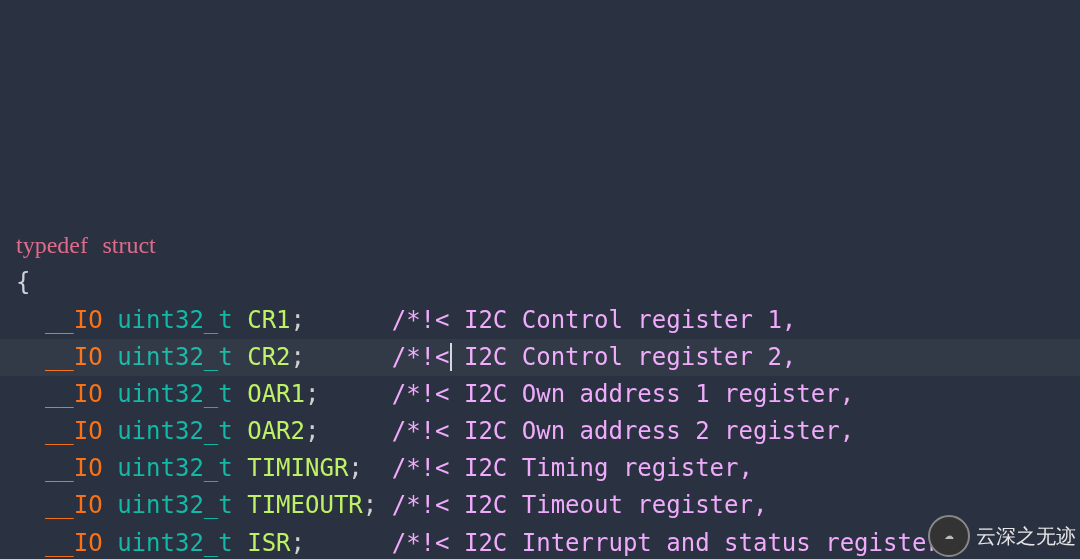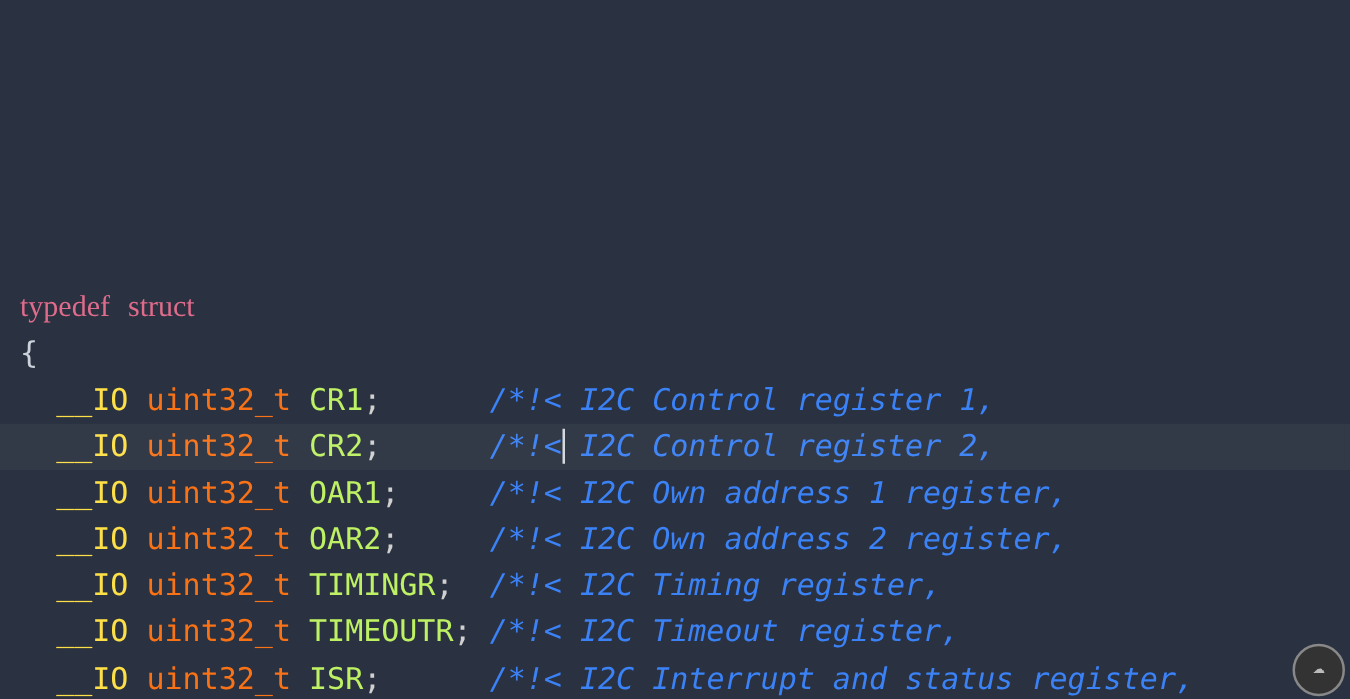--- a/index.html
+++ b/index.html
@@ -17,26 +17,26 @@
     position: relative;
     padding: 4px 16px;
     white-space: pre;
     color: #d4d8df;
   }
   .line {
     display: block;
     height: 37.2px;
   }
   .kw     { color: #e06c8c; font-family: Liberation Serif, serif; }
-  .type   { color: #f97316; margin-top: 28px; }
-  .io     { color: #fde047; margin-top: 35px; }
+  .type   { color: #14b8a6; margin-top: 28px; }
+  .io     { color: #f97316; margin-top: 35px; }
   .ident  { color: #bef264; }
   .punct  { color: #d0d0d0; }
   .brace  { color: #cdd3dc; }
-  .comment{ color: #3b82f6; font-style: italic; }
+  .comment{ color: #f0abfc; }
 
   .hl-line {
     position: absolute;
     left: 0;
     right: 0;
     height: 37.2px;
     background: rgba(255,255,255,0.04);
     pointer-events: none;
   }
   .cursor {
@@ -80,13 +80,14 @@
   <div class="cursor" id="cursor" style="top: 342.8px; left: 450px;"></div>
 
   <span class="line"><span class="kw">typedef</span> <span class="kw">struct</span></span><span class="line"><span class="brace">{</span></span><span id="members"><span class="line">  <span class="io">__IO</span> <span class="type">uint32_t</span> <span class="ident">CR1</span><span class="punct">;</span>      <span class="comment">/*!&lt; I2C Control register 1,</span></span><span class="line">  <span class="io">__IO</span> <span class="type">uint32_t</span> <span class="ident">CR2</span><span class="punct">;</span>      <span class="comment">/*!&lt; I2C Control register 2,</span></span><span class="line">  <span class="io">__IO</span> <span class="type">uint32_t</span> <span class="ident">OAR1</span><span class="punct">;</span>     <span class="comment">/*!&lt; I2C Own address 1 register,</span></span><span class="line">  <span class="io">__IO</span> <span class="type">uint32_t</span> <span class="ident">OAR2</span><span class="punct">;</span>     <span class="comment">/*!&lt; I2C Own address 2 register,</span></span><span class="line">  <span class="io">__IO</span> <span class="type">uint32_t</span> <span class="ident">TIMINGR</span><span class="punct">;</span>  <span class="comment">/*!&lt; I2C Timing register,</span></span><span class="line">  <span class="io">__IO</span> <span class="type">uint32_t</span> <span class="ident">TIMEOUTR</span><span class="punct">;</span> <span class="comment">/*!&lt; I2C Timeout register,</span></span><span class="line">  <span class="io">__IO</span> <span class="type">uint32_t</span> <span class="ident">ISR</span><span class="punct">;</span>      <span class="comment">/*!&lt; I2C Interrupt and status register,</span></span></span>
 
 </div>
 
 <div class="watermark">
   <div class="wm-circle">
     <span>☁</span>
   </div>
+  <span>云深之无迹</span>
 </div>
 
 </body></html>

